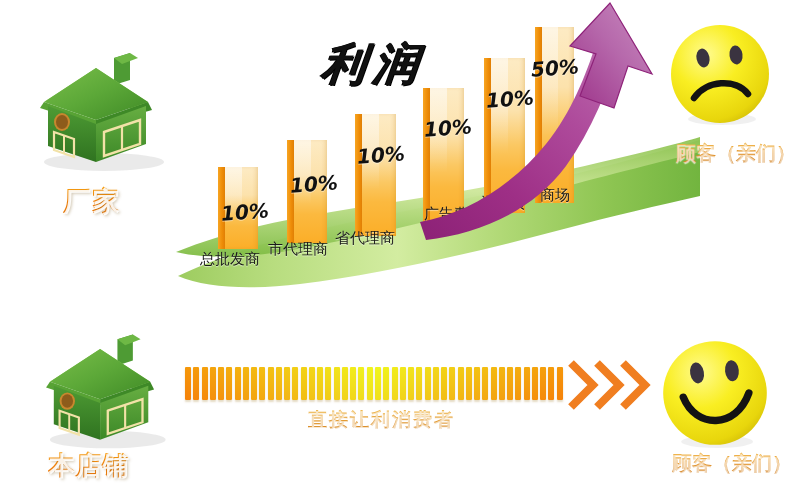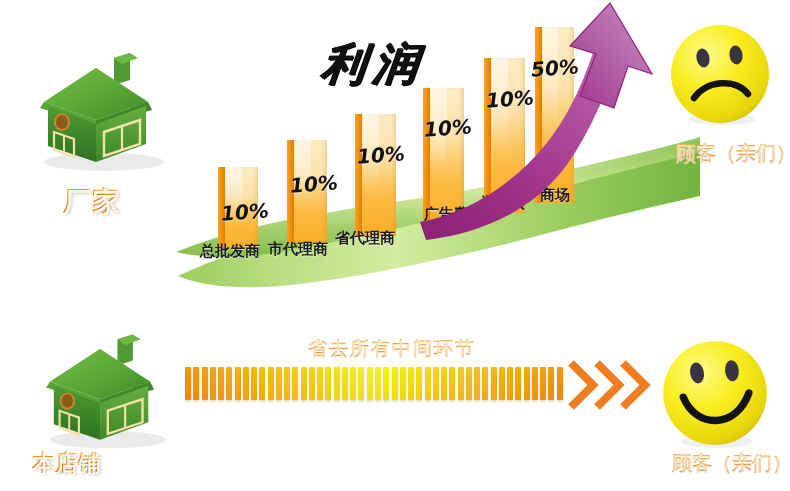--- a/index.html
+++ b/index.html
@@ -22,21 +22,21 @@
     letter-spacing:2px;
     color:#F08A10;
     text-shadow:1px 1px 0 rgba(255,255,255,.9), 2px 2px 3px rgba(120,90,30,.35);
     background:linear-gradient(180deg,#FBA713 0%,#F2800B 55%,#E0730A 100%);
     -webkit-background-clip:text;
     background-clip:text;
     -webkit-text-fill-color:transparent;
     white-space:nowrap;
   }
   #label-factory{left:44px;top:183px;font-size:27px;margin-left:19px;}
-  #label-shop{left:32px;top:448px;font-size:22px;letter-spacing:1px;}
+  #label-shop{left:48px;top:448px;font-size:26px;letter-spacing:1px;}
 
   
   #chart{position:absolute;left:0;top:0;width:700px;height:300px;}
   .bar{position:absolute;}
   .bar .edge{
     position:absolute;left:0;top:0;bottom:0;width:7px;
     background:linear-gradient(90deg,#F7A522 0%,#EE8C07 60%,#E07F05 100%);
   }
   .bar .body{
     position:absolute;left:7px;right:0;top:0;bottom:0;
@@ -56,21 +56,21 @@
     position:absolute;
     font-weight:bold;font-style:italic;
     color:#111;
     white-space:nowrap;
     font-size:20px;
     letter-spacing:0px;
     text-shadow:0 1px 0 rgba(255,255,255,.45);
   }
   .bar-name{
     position:absolute;
-    font-weight:bold;
+    font-weight:normal;
     color:#1a1a1a;
     white-space:nowrap;
     font-size:15px;
     text-shadow:0 1px 1px rgba(255,255,255,.6);
   }
 
   
   #profit-word{
     position:absolute;left:322px;top:35px;
     font-family:"DejaVu Serif","Liberation Serif",serif;
@@ -155,21 +155,21 @@
   </svg>
 
   <div id="chart">
 
     <div class="bar" style="left:218px;top:167px;width:40px;height:82px;">
       <div class="edge"></div>
       <div class="body"></div>
       <div class="gloss"></div>
     </div>
     <div class="bar-pct" style="left:221px;top:200px;transform:rotate(-4deg);">10%</div>
-    <div class="bar-name" style="left:200px;top:242px;">总批发商</div>
+    <div class="bar-name" style="left:200px;top:250px;">总批发商</div>
 
     <div class="bar" style="left:287px;top:140px;width:40px;height:103px;">
       <div class="edge"></div>
       <div class="body"></div>
       <div class="gloss"></div>
     </div>
     <div class="bar-pct" style="left:290px;top:172px;transform:rotate(-4deg);">10%</div>
     <div class="bar-name" style="left:268px;top:240px;">市代理商</div>
 
     <div class="bar" style="left:355px;top:114px;width:41px;height:122px;">
@@ -372,15 +372,15 @@
     </div>
 
   <svg width="90" height="56" style="position:absolute;left:565px;top:357px;">
     <g fill="none" stroke="#F07E20" stroke-width="8" stroke-linecap="butt">
       <polyline points="6,6 28,28 6,50"></polyline>
       <polyline points="32,6 54,28 32,50"></polyline>
       <polyline points="58,6 80,28 58,50"></polyline>
     </g>
   </svg>
 
-  <div class="flow-text" id="flow-top">省去所有中间环节</div>
+  <div class="flow-text" id="flow-bottom">直接让利消费者</div>
 
 </div>
 
 </body></html>

